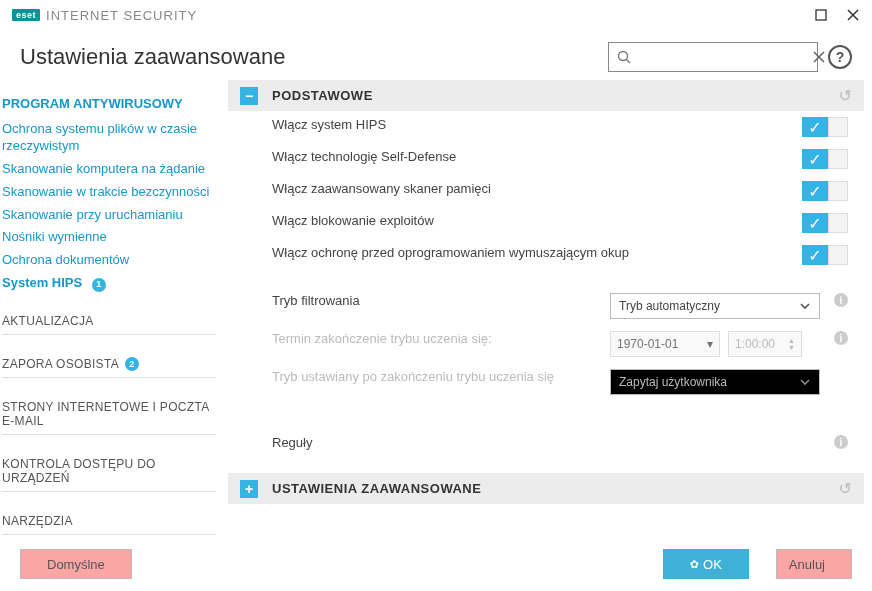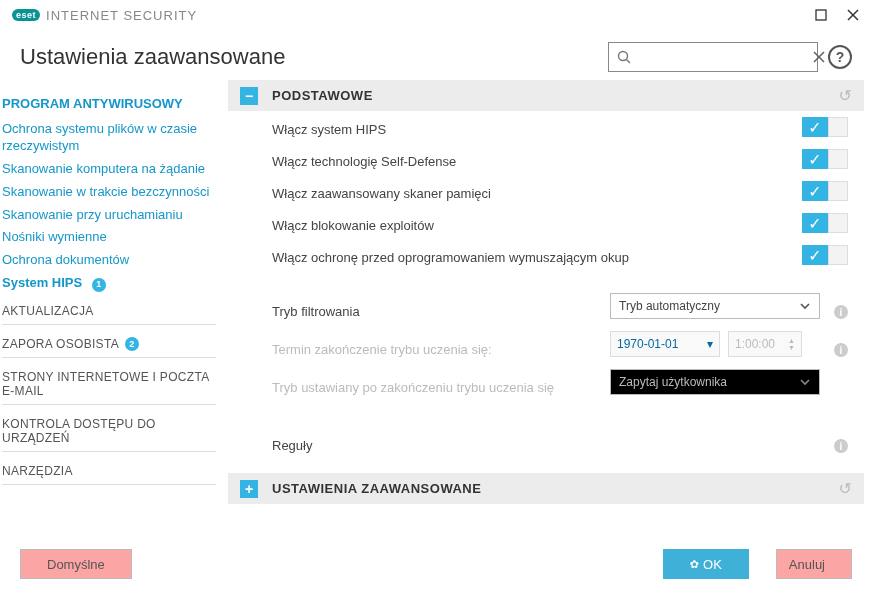--- a/index.html
+++ b/index.html
@@ -1,58 +1,58 @@
 <!DOCTYPE html>
 <html><head>
 <meta charset="utf-8">
 <style>
 * { margin: 0; padding: 0; box-sizing: border-box; font-family: "Segoe UI", Arial, sans-serif; }
 body { background: #fff; width: 872px; height: 591px; overflow: hidden; position: relative; }
 
 .titlebar { display: flex; align-items: center; padding: 6px 12px; height: 30px; }
-.logo-badge { background: #0a9396; color: #fff; font-size: 9px; font-weight: bold; padding: 1px 4px; border-radius: 6px; margin-right: 6px; letter-spacing: 0.5px; }
+.logo-badge { background: #0a9396; color: #fff; font-size: 9px; font-weight: bold; padding: 1px 4px; border-radius: 1px; margin-right: 6px; letter-spacing: 0.5px; }
 .logo-text { font-size: 13px; color: #888; letter-spacing: 1px; }
 .win-controls { margin-left: auto; display: flex; gap: 18px; }
 .win-btn { width: 14px; height: 14px; display: flex; align-items: center; justify-content: center; cursor: pointer; color: #333; }
 
 .header-row { display: flex; align-items: center; padding: 12px 20px 8px 20px; }
 .page-title { font-size: 22px; color: #333; font-weight: 400; }
 .search-wrap { margin-left: auto; display: flex; align-items: center; gap: 10px; }
 .search-box { width: 210px; height: 30px; border: 1px solid #888; display: flex; align-items: center; padding: 0 8px; }
 .search-box input { border: none; outline: none; flex: 1; font-size: 13px; margin-left: 6px; }
 .help-circle { width: 24px; height: 24px; border: 2px solid #555; border-radius: 50%; display: flex; align-items: center; justify-content: center; font-size: 14px; font-weight: bold; color: #555; cursor: pointer; }
 
 .main { display: flex; height: 468px; }
 .sidebar { width: 228px; padding: 10px 12px 10px 2px; overflow-y: auto; }
 .side-head { color: #1597c8; font-size: 13px; font-weight: bold; margin: 6px 0 10px 0; cursor: pointer; }
 .side-item { color: #1597c8; font-size: 13px; margin: 6px 0; line-height: 1.3; cursor: pointer; }
 .side-item.active { font-weight: bold; }
-.side-section { color: #555; font-size: 12px; font-weight: 400; margin: 12px 0 6px 0; letter-spacing: 0.3px; cursor: pointer; display: flex; align-items: center; }
+.side-section { color: #555; font-size: 12px; font-weight: 400; margin: 22px 0 6px 0; letter-spacing: 0.3px; cursor: pointer; display: flex; align-items: center; }
 .side-divider { border: none; border-top: 1px solid #ddd; margin: 6px 0; }
 .badge-circle { display: inline-flex; align-items: center; justify-content: center; width: 14px; height: 14px; background: #34b4e3; color: #fff; border-radius: 50%; font-size: 9px; font-weight: bold; margin-left: 6px; }
 
 .content { flex: 1; background: #fff; overflow-y: auto; padding-right: 8px; }
 .section-bar { background: #ececec; display: flex; align-items: center; padding: 6px 12px; }
 .exp-btn { width: 18px; height: 18px; background: #34b4e3; color: #fff; display: flex; align-items: center; justify-content: center; font-size: 14px; font-weight: bold; cursor: pointer; margin-right: 14px; }
 .section-title { font-size: 13px; font-weight: bold; color: #333; letter-spacing: 0.5px; }
 .reset-icon { margin-left: auto; color: #bbb; cursor: pointer; font-size: 16px; }
 
-.row { display: flex; align-items: flex-end; padding: 6px 16px 6px 44px; min-height: 30px; }
+.row { display: flex; align-items: flex-start; padding: 6px 16px 6px 44px; min-height: 30px; }
 .row-label { font-size: 13px; color: #444; flex: 1; }
 .row-label.disabled { color: #bbb; }
 .toggle { width: 46px; height: 20px; display: flex; cursor: pointer; }
 .toggle .on { width: 26px; background: #34b4e3; display: flex; align-items: center; justify-content: center; color: #fff; }
 .toggle .off { width: 20px; background: #f3f3f3; border: 1px solid #ddd; }
 .info-dot { width: 14px; height: 14px; background: #ccc; border-radius: 50%; color: #fff; font-size: 10px; font-weight: bold; display: flex; align-items: center; justify-content: center; margin-left: 14px; cursor: pointer; }
 
 .ctrl-col { width: 210px; display: flex; align-items: center; }
 .select { flex: 1; height: 26px; border: 1px solid #bbb; display: flex; align-items: center; padding: 0 8px; font-size: 12px; color: #444; background: #fff; cursor: pointer; }
 .select.disabled { color: #bbb; background: #000000; cursor: default; }
 .select .chev { margin-left: auto; }
-.datebox { width: 110px; height: 26px; border: 1px solid #ddd; display: flex; align-items: center; padding: 0 6px; font-size: 12px; color: #0369a1; background: #f9f9f9; margin-right: 8px; }
+.datebox { width: 110px; height: 26px; border: 1px solid #ddd; display: flex; align-items: center; padding: 0 6px; font-size: 12px; color: #737373; background: #f9f9f9; margin-right: 8px; }
 .timebox { width: 74px; height: 26px; border: 1px solid #ddd; display: flex; align-items: center; padding: 0 6px; font-size: 12px; color: #bbb; background: #f9f9f9; }
 .spin { margin-left: auto; display: flex; flex-direction: column; font-size: 7px; color: #bbb; line-height: 7px; }
 .link { color: #1597c8; font-size: 13px; cursor: pointer; }
 
 .footer { position: absolute; bottom: 0; left: 0; right: 0; height: 54px; display: flex; align-items: center; padding: 0 20px; }
 .btn { height: 30px; padding: 0 26px; border: 1px solid #bbb; background: #fca5a5; color: #555; font-size: 13px; cursor: pointer; display: flex; align-items: center; }
 .btn.primary { background: #3fb1d9; border-color: #3fb1d9; color: #fff; }
 .footer .spacer { flex: 1; }
 .footer .btn + .btn { margin-left: 27px; padding-left: 12px; }
 .btn .gear { margin-right: 4px; font-size: 11px; }

